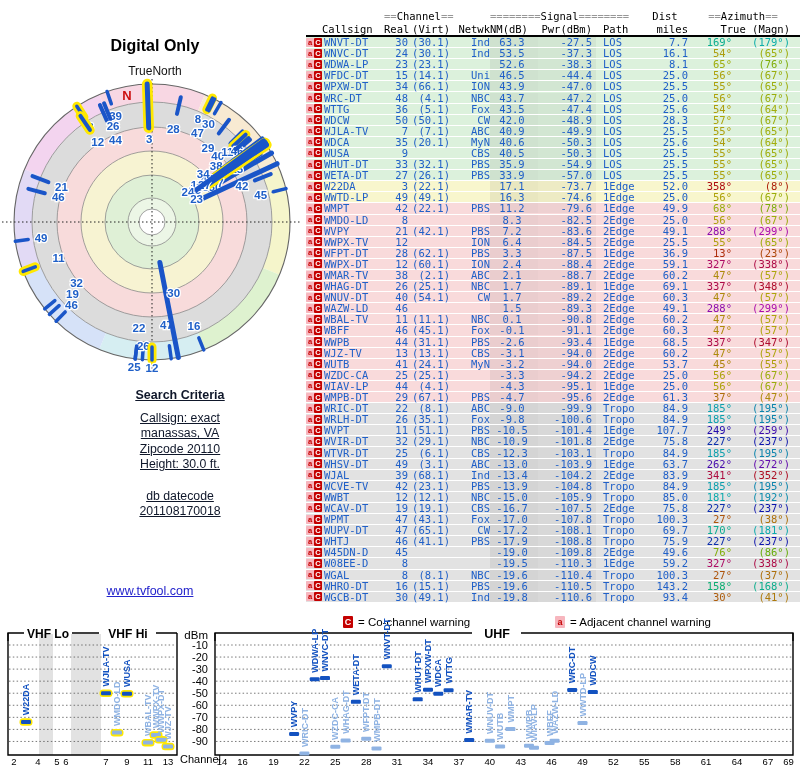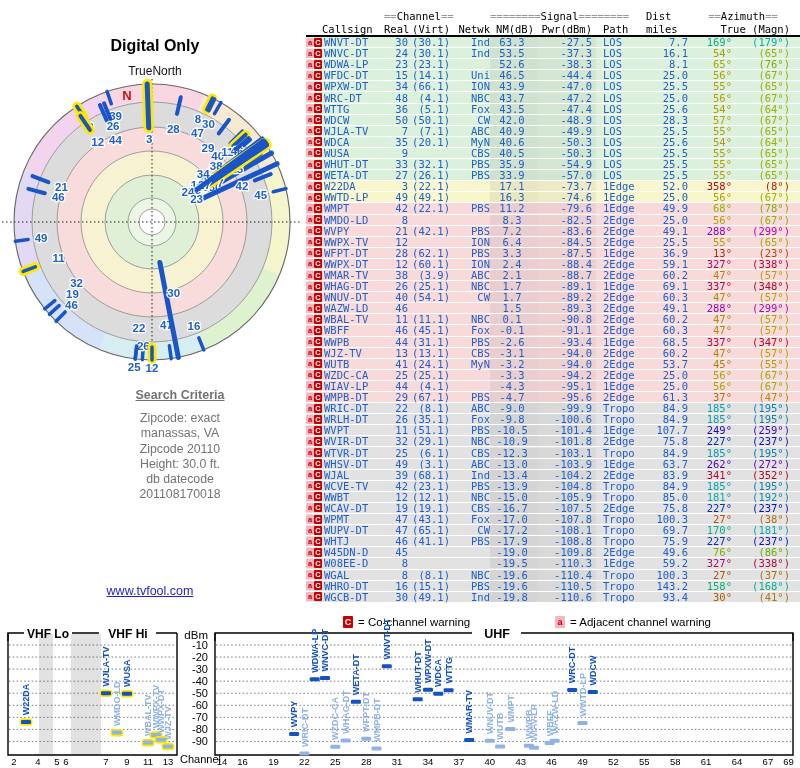--- a/index.html
+++ b/index.html
@@ -5,46 +5,46 @@
   html,body{margin:0;padding:0;background:#fff;}
   #canvas{position:relative;width:800px;height:768px;background:#fff;overflow:hidden;
           font-family:"Liberation Sans",sans-serif;}
   
   #radar-title{position:absolute;left:35px;top:37px;width:240px;text-align:center;
                font-size:16px;font-weight:bold;color:#000;}
   #radar-sub{position:absolute;left:35px;top:64px;width:240px;text-align:center;
              font-size:12px;color:#111;}
   #radar-svg{position:absolute;left:0;top:78px;}
   
-  #search{position:absolute;left:70px;top:388px;width:220px;text-align:center;color:#737373;}
+  #search{position:absolute;left:70px;top:388px;width:220px;text-align:center;color:#0f172a;text-decoration:underline;}
   #search-heading{font-size:12.5px;font-weight:bold;text-decoration:underline;margin-bottom:9px;}
   .search-line{font-size:12.3px;line-height:15.3px;}
-  #search-db{}
+  #search-db{margin-top:17px;}
   #site-link{position:absolute;left:40px;top:584px;width:220px;text-align:center;
              font-size:12.5px;color:#2323cc;text-decoration:underline;cursor:pointer;}
   
   #tbl{position:absolute;left:306px;top:10px;width:568px;
        font-family:"DejaVu Sans Mono",monospace;font-size:10.5px;color:#000;
        --tcols:16px 62px 24px 42px 40px 48px 58px 50px 46px 40px 62px;}
   .t-grid{display:grid;grid-template-columns:var(--tcols);}
   #tbl-gh{height:13px;line-height:13px;}
   #tbl-ch{height:12px;line-height:12px;border-bottom:2px solid #000;}
   .gh-ch{grid-column:3/5;text-align:center;white-space:nowrap;overflow:visible;}
   .gh-sig{grid-column:6/8;text-align:center;white-space:nowrap;}
-  .gh-dist{grid-column:9;text-align:left;padding-right:8px;}
+  .gh-dist{grid-column:9;text-align:center;padding-right:8px;}
   .gh-az{grid-column:10/12;text-align:center;white-space:nowrap;}
   .eq{color:#979797;}
   .ch-cs{grid-column:2;}
   .ch-re{grid-column:3;text-align:right;}
   .ch-vi{grid-column:4;text-align:right;}
   .ch-nw{grid-column:5;text-align:right;}
-  .ch-nm{grid-column:6;text-align:right;padding-right:4px;}
+  .ch-nm{grid-column:6;padding-right:4px;}
   .ch-pw{grid-column:7;text-align:right;padding-right:4px;}
   .ch-pa{grid-column:8;padding-left:7px;}
-  .ch-mi{grid-column:9;padding-right:4px;}
+  .ch-mi{grid-column:9;text-align:right;padding-right:4px;}
   .ch-tm{grid-column:10/12;text-align:right;padding-right:4px;}
   .t-row{display:grid;grid-template-columns:var(--tcols);height:11.1px;line-height:10px;
          box-sizing:border-box;border-bottom:1px solid #fff;align-items:center;color:#2060c8;}
   .tier-g{background:#dcf1dc;}
   .tier-y{background:#f8f6cd;}
   .tier-p{background:#f9dadb;}
   .tier-gr{background:#e2e2e2;}
   .c-warn{display:flex;justify-content:flex-end;align-items:center;height:100%;}
   .warn-a,.warn-c{display:inline-block;width:8px;height:9px;font-size:7.5px;line-height:9px;
                   text-align:center;font-weight:bold;font-family:"Liberation Sans",sans-serif;
@@ -288,21 +288,21 @@
       </g>
       <g>
         <line x1="203.6957098913959" y1="271.9513719302166" x2="198.82582417698904" y2="259.89798182084843" stroke="#1a55c8" stroke-width="3.5" stroke-linecap="round"></line>
         <text x="193.95593846258217" y="251.84459171148018" fill="#2060c8" font-size="11.5" font-weight="bold" font-family="&quot;Liberation Sans&quot;,sans-serif" text-anchor="middle" stroke="#ffffff" stroke-width="2.5" paint-order="stroke">16</text>
       </g>
     </svg>
 
   <div id="search">
     <div id="search-heading">Search Criteria</div>
     <div id="search-lines">
-        <div class="search-line">Zipcode: exact</div>
+        <div class="search-line">Callsign: exact</div>
         <div class="search-line">manassas, VA</div>
         <div class="search-line">Zipcode 20110</div>
         <div class="search-line">Height: 30.0 ft.</div>
       </div>
     <div id="search-db">
         <div class="search-line">db datecode</div>
         <div class="search-line">201108170018</div>
       </div>
   </div>
   <div id="site-link">www.tvfool.com</div>
@@ -683,21 +683,21 @@
     <div class="c-mg" style="color: rgb(173, 11, 70);">(338°)</div>
   </div>
 
   <div class="t-row tier-p">
     <div class="c-warn">
       <span class="warn-a" hidden="">a</span>
       <span class="warn-c" hidden="">C</span>
     </div>
     <div class="c-cs">WMAR-TV</div>
     <div class="c-re">38</div>
-    <div class="c-vi">(3.9)</div>
+    <div class="c-vi">(2.1)</div>
     <div class="c-nw">ABC</div>
     <div class="c-nm">2.1</div>
     <div class="c-pw">-88.7</div>
     <div class="c-pa">2Edge</div>
     <div class="c-mi">60.2</div>
     <div class="c-tr" style="color: rgb(173, 138, 11);">47°</div>
     <div class="c-mg" style="color: rgb(173, 165, 11);">(57°)</div>
   </div>
 
   <div class="t-row tier-p">

